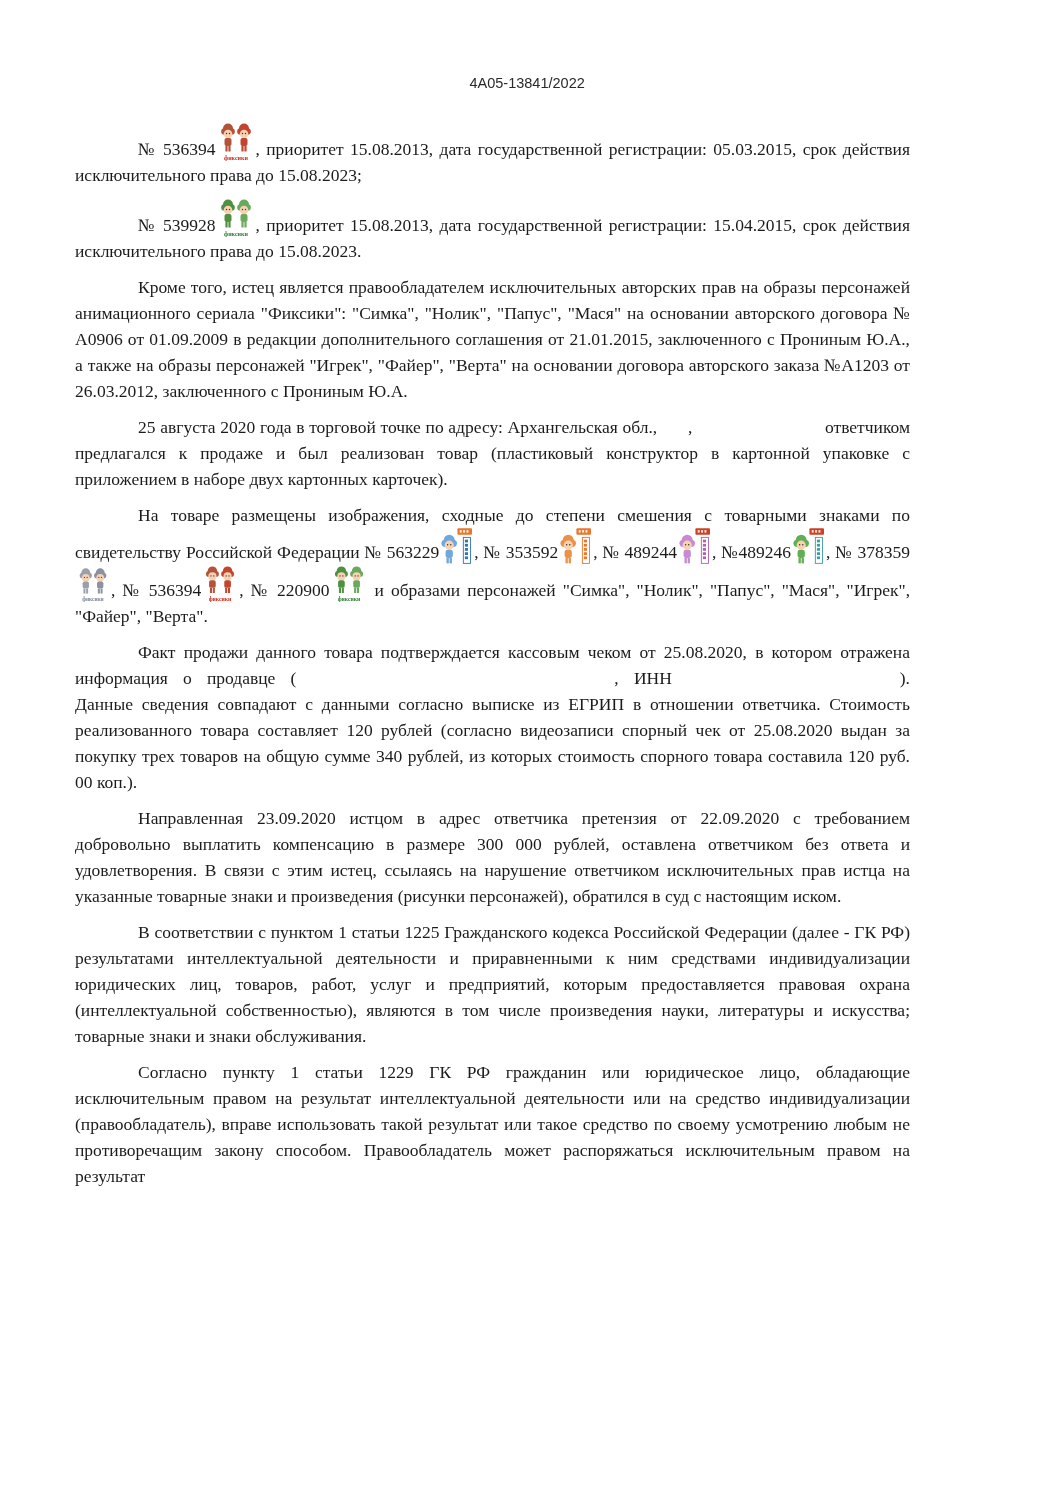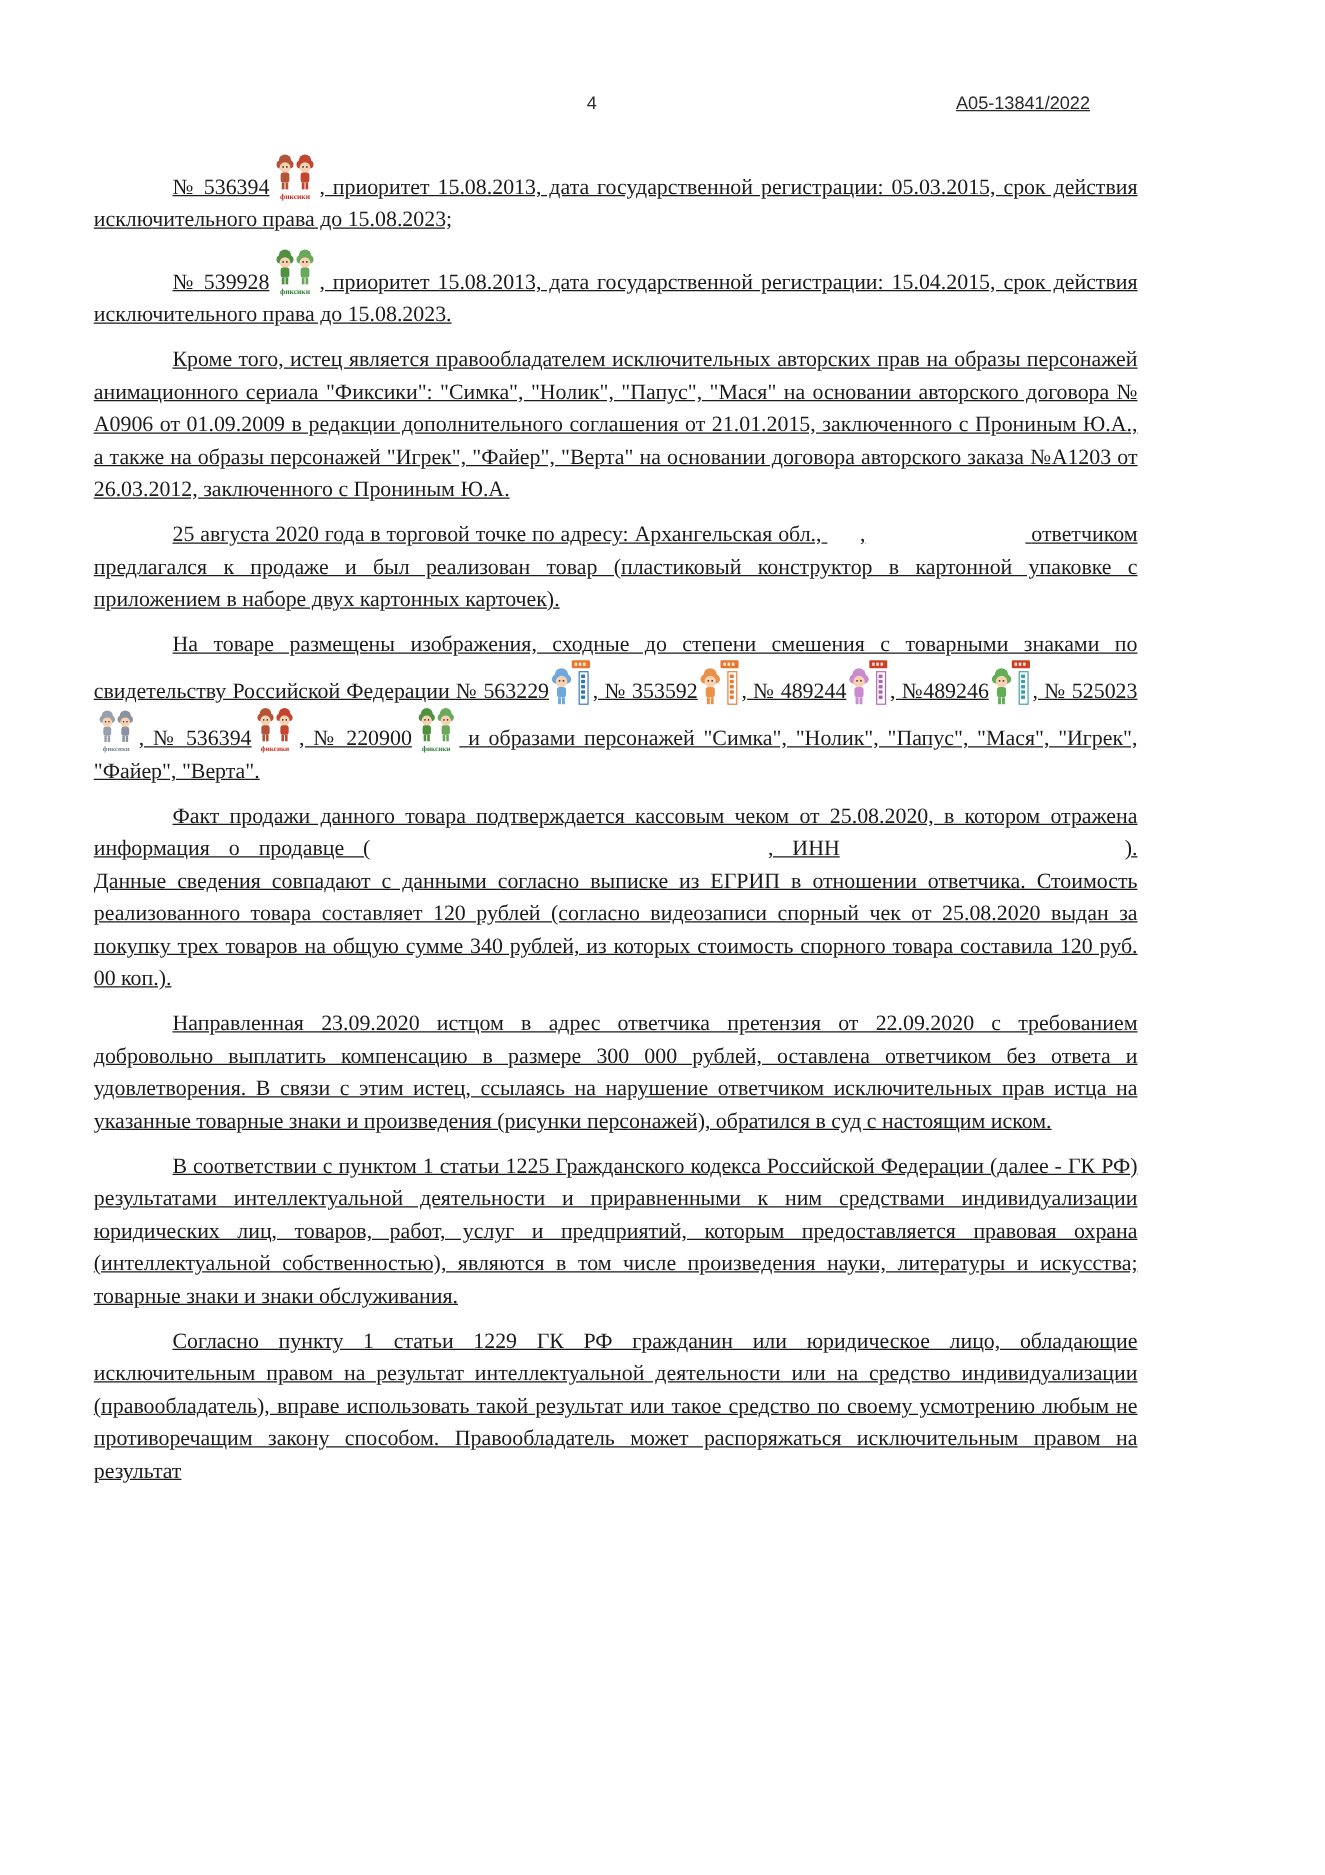--- a/index.html
+++ b/index.html
@@ -19,26 +19,25 @@
   .doc-header{
     display:flex;
     align-items:baseline;
     font-family:"Liberation Sans","DejaVu Sans",sans-serif;
     font-size:14.5px;
     color:#2a2a2a;
     margin-bottom:26px;
   }
   .doc-header .side{flex:1 1 0;}
   .doc-header .page-num{flex:0 0 auto;text-align:center;}
-  .doc-header .case-num{flex:1 1 0;text-align:right;padding-right:38px;text-decoration:underline;}
+  .doc-header .case-num{flex:1 1 0;padding-right:38px;}
   p.para{
     margin:0 0 10px 0;
     text-indent:63px;
     text-align:justify;
-    text-decoration:underline;
   }
   p.para span{text-indent:0;}
   .tm-img{
     display:inline-block;
     vertical-align:-7px;
     line-height:0;
     margin:0 2px;
   }
   .gap{display:inline-block;height:1px;}
   .gap-a{width:26px;}
@@ -188,21 +187,21 @@
           <circle cx="10.7" cy="18" r="0.8" fill="#333"></circle>
           <rect x="5" y="23.5" width="8" height="9" rx="2.5" fill="#63ae55"></rect>
           <rect x="6" y="32.5" width="2.6" height="6" fill="#63ae55"></rect>
           <rect x="9.4" y="32.5" width="2.6" height="6" fill="#63ae55"></rect>
           <rect x="24.5" y="10" width="7.8" height="28.5" fill="#fff" stroke="#3a9ea5" stroke-width="1"></rect>
           <rect x="26.2" y="12.5" width="3.4" height="3" fill="#3a9ea5"></rect>
           <rect x="26.2" y="17.1" width="3.4" height="3" fill="#3a9ea5"></rect>
           <rect x="26.2" y="21.7" width="3.4" height="3" fill="#3a9ea5"></rect>
           <rect x="26.2" y="26.299999999999997" width="3.4" height="3" fill="#3a9ea5"></rect>
           <rect x="26.2" y="30.9" width="3.4" height="3" fill="#3a9ea5"></rect>
-        </svg></span><span>, № 525023</span><span class="tm-img"><svg width="32" height="36" viewBox="0 0 34 40" xmlns="http://www.w3.org/2000/svg">
+        </svg></span><span>, № 378359</span><span class="tm-img"><svg width="32" height="36" viewBox="0 0 34 40" xmlns="http://www.w3.org/2000/svg">
           <circle cx="9" cy="6.5" r="5" fill="#9aa0ab"></circle>
           <circle cx="5.4" cy="9.5" r="3.2" fill="#9aa0ab"></circle>
           <circle cx="12.6" cy="9.5" r="3.2" fill="#9aa0ab"></circle>
           <circle cx="9" cy="12" r="4.3" fill="#f8d2b0"></circle>
           <circle cx="7.5" cy="11.5" r="0.7" fill="#333"></circle>
           <circle cx="10.5" cy="11.5" r="0.7" fill="#333"></circle>
           <rect x="5.5" y="16" width="7" height="8" rx="2" fill="#9aa0ab"></rect>
           <rect x="6.4" y="24" width="2.2" height="5.5" fill="#9aa0ab"></rect>
           <rect x="9.4" y="24" width="2.2" height="5.5" fill="#9aa0ab"></rect>
           <circle cx="25" cy="6.5" r="5" fill="#8a91a0"></circle>

